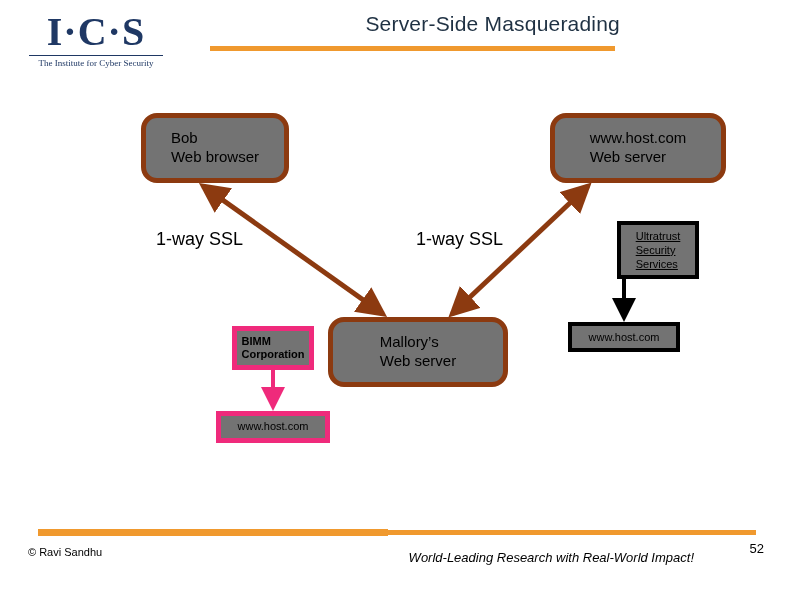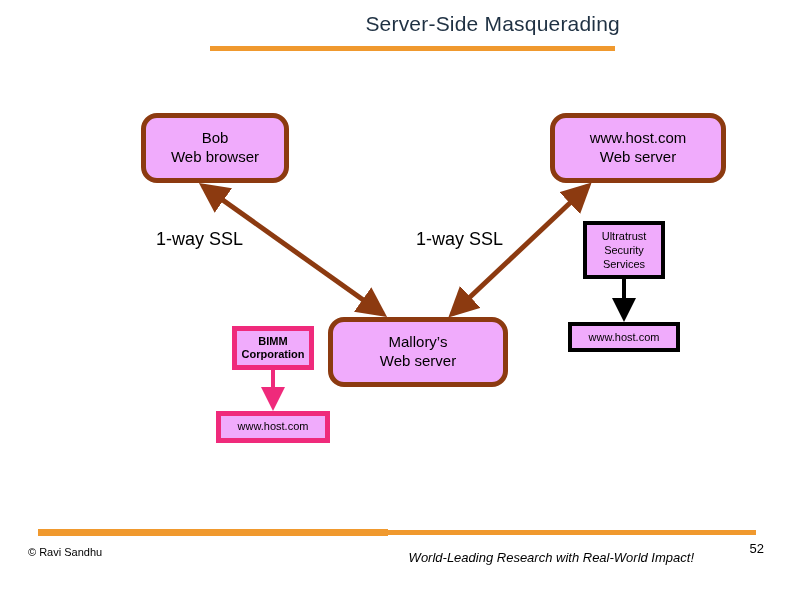--- a/index.html
+++ b/index.html
@@ -39,40 +39,40 @@
     letter-spacing:-2px;font-family:"Liberation Sans",sans-serif;
     line-height:1;
   }
   .utsa-logo .reg{font-size:10px;letter-spacing:0;vertical-align:baseline;}
 
   
   .diagram{position:absolute;left:0;top:0;width:794px;height:595px;}
   .svg-layer{position:absolute;left:0;top:0;}
 
   .node{position:absolute;box-sizing:border-box;display:flex;
-        align-items:center;justify-content:center;text-align:center;
-        background:#f0abfc;}
+        align-items:center;justify-content:center;
+        background:#737373;}
 
   .node-round{
     border:5px solid #8c3a10;border-radius:16px;
     font-size:15px;color:#000;line-height:1.25;
   }
   .node-black{
     border:4px solid #000000;
     font-size:11px;color:#000;line-height:1.3;
   }
   .node-pink{
     border:5px solid #ef2a7b;
     font-size:11px;color:#000;line-height:1.2;
   }
 
   #node-bob{left:141px;top:113px;width:148px;height:70px;}
   #node-hostserver{left:550px;top:113px;width:176px;height:70px;}
   #node-mallory{left:328px;top:317px;width:180px;height:70px;}
-  #node-ultratrust{left:583px;top:221px;width:82px;height:58px;}
+  #node-ultratrust{left:617px;top:221px;width:82px;height:58px;text-decoration:underline;}
   #node-hostbox-black{left:568px;top:322px;width:112px;height:30px;}
   #node-bimm{left:232px;top:326px;width:82px;height:44px;font-weight:bold;}
   #node-hostbox-pink{left:216px;top:411px;width:114px;height:32px;}
 
   .edge-label{position:absolute;font-size:18px;color:#000;white-space:nowrap;}
   #label-ssl-left{left:156px;top:229px;}
   #label-ssl-right{left:416px;top:229px;}
 
   
   .footer-rule-thick{position:absolute;left:38px;top:529px;width:350px;height:7px;background:#f0992e;}
@@ -80,20 +80,25 @@
   .footer-left{position:absolute;left:28px;top:546px;font-size:11px;color:#000;}
   .footer-center{position:absolute;left:0;top:550px;width:694px;text-align:right;
                  font-size:13px;font-style:italic;color:#000;}
   .footer-page{position:absolute;right:30px;top:541px;font-size:13px;color:#000;}
 </style>
 </head>
 <body>
 
 <div class="slide">
 
+  <div class="ics-logo">
+    <div class="ics-mark">I·C·S</div>
+    <div class="ics-rule"></div>
+    <div class="ics-sub">The Institute for Cyber Security</div>
+  </div>
 
   <div class="slide-title">Server-Side Masquerading</div>
   <div class="title-rule"></div>
 
 
   <div class="diagram">
 
     <svg class="svg-layer" width="794" height="595">
       <defs>
         <marker id="ah-brown" markerWidth="6" markerHeight="6" refX="5" refY="3" orient="auto">

